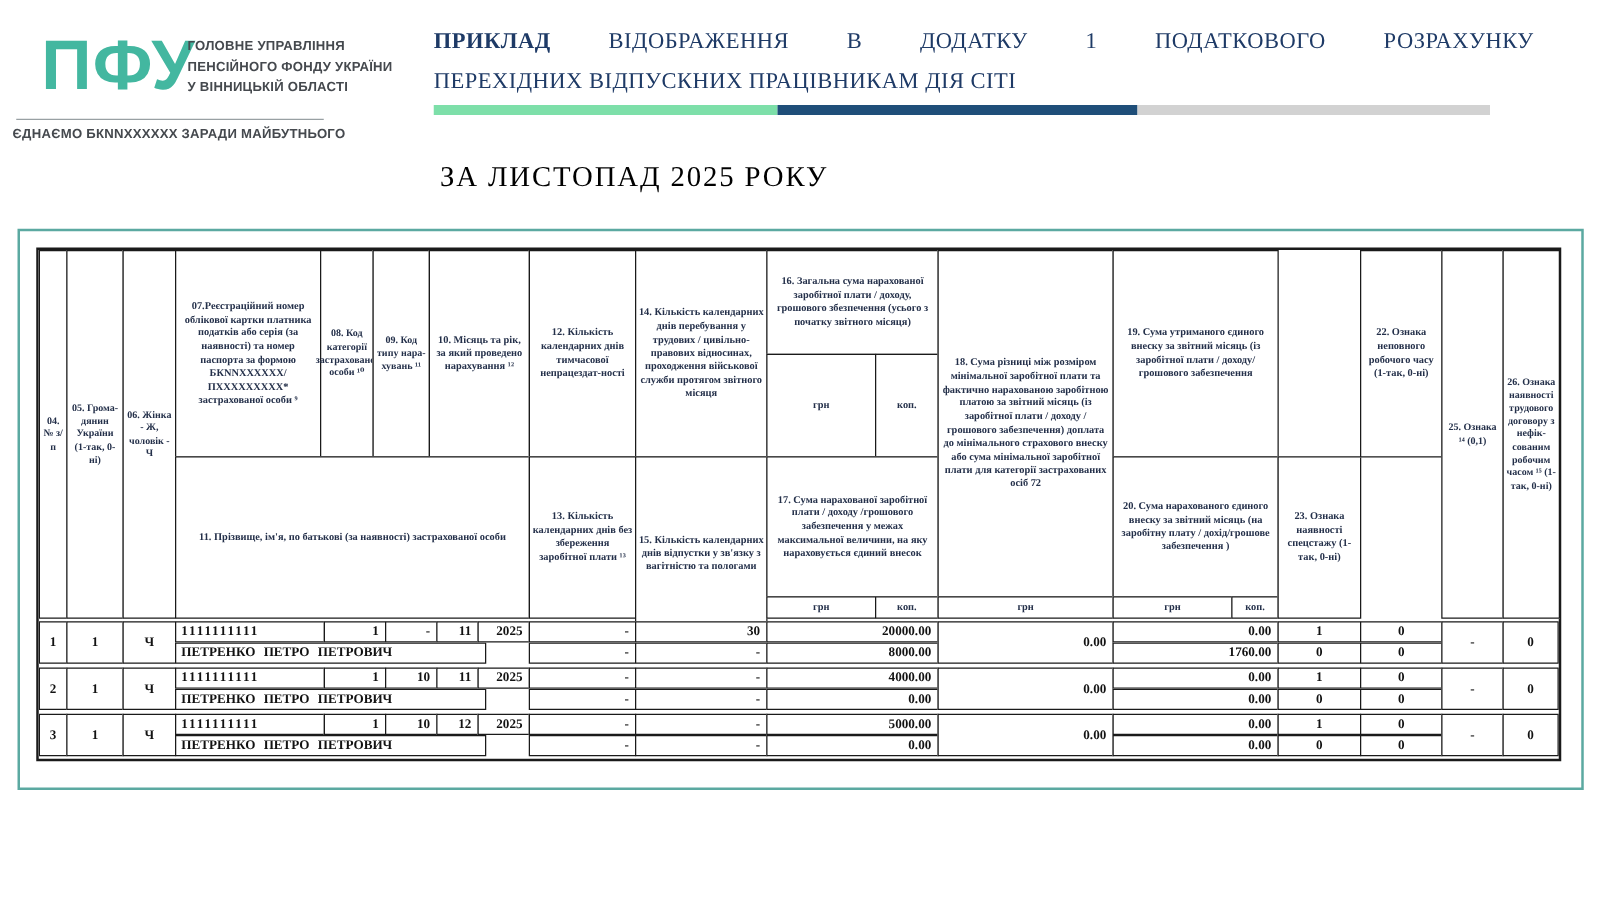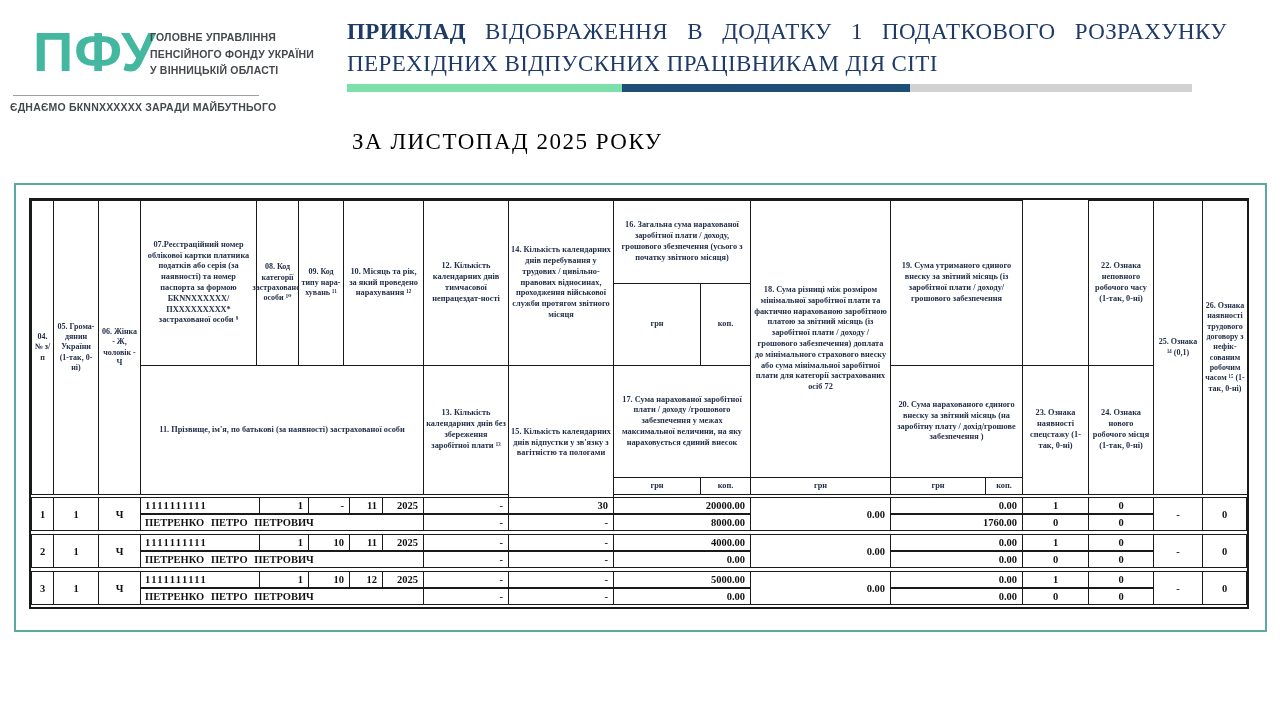--- a/index.html
+++ b/index.html
@@ -9,21 +9,21 @@
   
   .pfu-logo{position:absolute;left:33px;top:24px;font:700 56px "Liberation Sans","DejaVu Sans",sans-serif;
             color:#43b7a0;letter-spacing:1px;line-height:1;}
   .org{position:absolute;left:150px;top:29px;font:700 10.5px "Liberation Sans","DejaVu Sans",sans-serif;
        color:#45494e;line-height:16.5px;letter-spacing:.2px;}
   .logo-divider{position:absolute;left:13px;top:95px;width:246px;height:1px;background:#98a0a3;}
   .slogan{position:absolute;left:10px;top:101px;font:700 10.5px "Liberation Sans","DejaVu Sans",sans-serif;
           color:#45494e;letter-spacing:.2px;}
 
   .title-wrap{position:absolute;left:347px;top:16px;width:880px;color:#1e3a66;
-              font-size:23px;line-height:32px;letter-spacing:.4px;}
+              font-size:18px;line-height:32px;letter-spacing:.4px;}
   .title-line1{text-align:justify;text-align-last:justify;}
   .title-bold{font-weight:700;}
   .title-line2{text-align:left;}
   .accent-bar{position:absolute;left:347px;top:84px;width:845px;height:8px;font-size:0;}
   .accent-bar span{display:inline-block;height:8px;vertical-align:top;}
   .seg-mint{width:275px;background:#7ddfa9;}
   .seg-navy{width:288px;background:#1f4e79;}
   .seg-gray{width:282px;background:#d2d2d2;}
 
   .period{position:absolute;left:352px;top:129px;font-size:23px;color:#000;letter-spacing:1.5px;}
@@ -48,21 +48,21 @@
   .rec1{top:297px;} .rec2{top:334px;} .rec3{top:371px;}
 
   .f-n  {left:0;width:23px;top:0;height:34px;}
   .f-cit{left:22px;width:46px;top:0;height:34px;}
   .f-sex{left:67px;width:43px;top:0;height:34px;}
   .f-reg{left:109px;width:120px;top:0;height:17px;letter-spacing:1.5px;}
   .f-cat{left:228px;width:50px;top:0;height:17px;}
   .f-typ{left:277px;width:42px;top:0;height:17px;}
   .f-mon{left:318px;width:34px;top:0;height:17px;text-align:right;}
   .f-yr {left:351px;width:42px;top:0;height:17px;}
-  .f-name{left:109px;width:284px;top:17px;height:17px;word-spacing:4px;}
+  .f-name{left:109px;width:249px;top:17px;height:17px;word-spacing:4px;}
   .f-d12{left:392px;width:86px;top:0;height:17px;}
   .f-d14{left:477px;width:106px;top:0;height:17px;}
   .f-d13{left:392px;width:86px;top:17px;height:17px;}
   .f-d15{left:477px;width:106px;top:17px;height:17px;}
   .f-s16{left:582px;width:138px;top:0;height:17px;}
   .f-s17{left:582px;width:138px;top:17px;height:17px;}
   .f-s18{left:719px;width:141px;top:0;height:34px;}
   .f-s19{left:859px;width:133px;top:0;height:17px;}
   .f-s20{left:859px;width:133px;top:17px;height:17px;padding-left:35px;}
   .f-f21{left:991px;width:67px;top:0;height:17px;}
@@ -115,21 +115,20 @@
   <div class="hc" style="left:582px;top:277px;width:88px;height:18px;">грн</div>
   <div class="hc" style="left:669px;top:277px;width:51px;height:18px;">коп.</div>
   <div class="hc" style="left:719px;top:0;width:141px;height:278px;">18. Сума різниці між розміром мінімальної заробітної плати та фактично нарахованою заробітною платою за звітний місяць (із заробітної плати / доходу / грошового забезпечення) доплата до мінімального страхового внеску або сума мінімальної заробітної плати для категорії застрахованих осіб 72</div>
   <div class="hc" style="left:719px;top:277px;width:141px;height:18px;">грн</div>
   <div class="hc" style="left:859px;top:0;width:133px;height:166px;">19. Сума утриманого єдиного внеску за звітний місяць (із заробітної плати / доходу/грошового забезпечення</div>
   <div class="hc" style="left:859px;top:165px;width:133px;height:113px;">20. Сума нарахованого єдиного внеску за звітний місяць (на заробітну плату / дохід/грошове забезпечення )</div>
   <div class="hc" style="left:859px;top:277px;width:96px;height:18px;">грн</div>
   <div class="hc" style="left:954px;top:277px;width:38px;height:18px;">коп.</div>
   <div class="hc" style="left:991px;top:165px;width:67px;height:130px;">23. Ознака наявності спецстажу (1-так, 0-ні)</div>
   <div class="hc" style="left:1057px;top:0;width:66px;height:166px;">22. Ознака неповного робочого часу (1-так, 0-ні)</div>
-  <div class="hc" style="left:1057px;top:165px;width:66px;height:130px;">24. Ознака нового робочого місця (1-так, 0-ні)</div>
   <div class="hc small" style="left:1122px;top:0;width:50px;height:295px;">25. Ознака ¹⁴ (0,1)</div>
   <div class="hc small" style="left:1171px;top:0;width:46px;height:295px;">26. Ознака наявності трудового договору з нефік-сованим робочим часом ¹⁵ (1-так, 0-ні)</div>
 
   <div class="rec rec1">
     <div class="dc ac f-n">1</div>
     <div class="dc ac f-cit">1</div>
     <div class="dc ac f-sex">Ч</div>
     <div class="dc al f-reg">1111111111</div>
     <div class="dc ar f-cat">1</div>
     <div class="dc ar f-typ">-</div>

